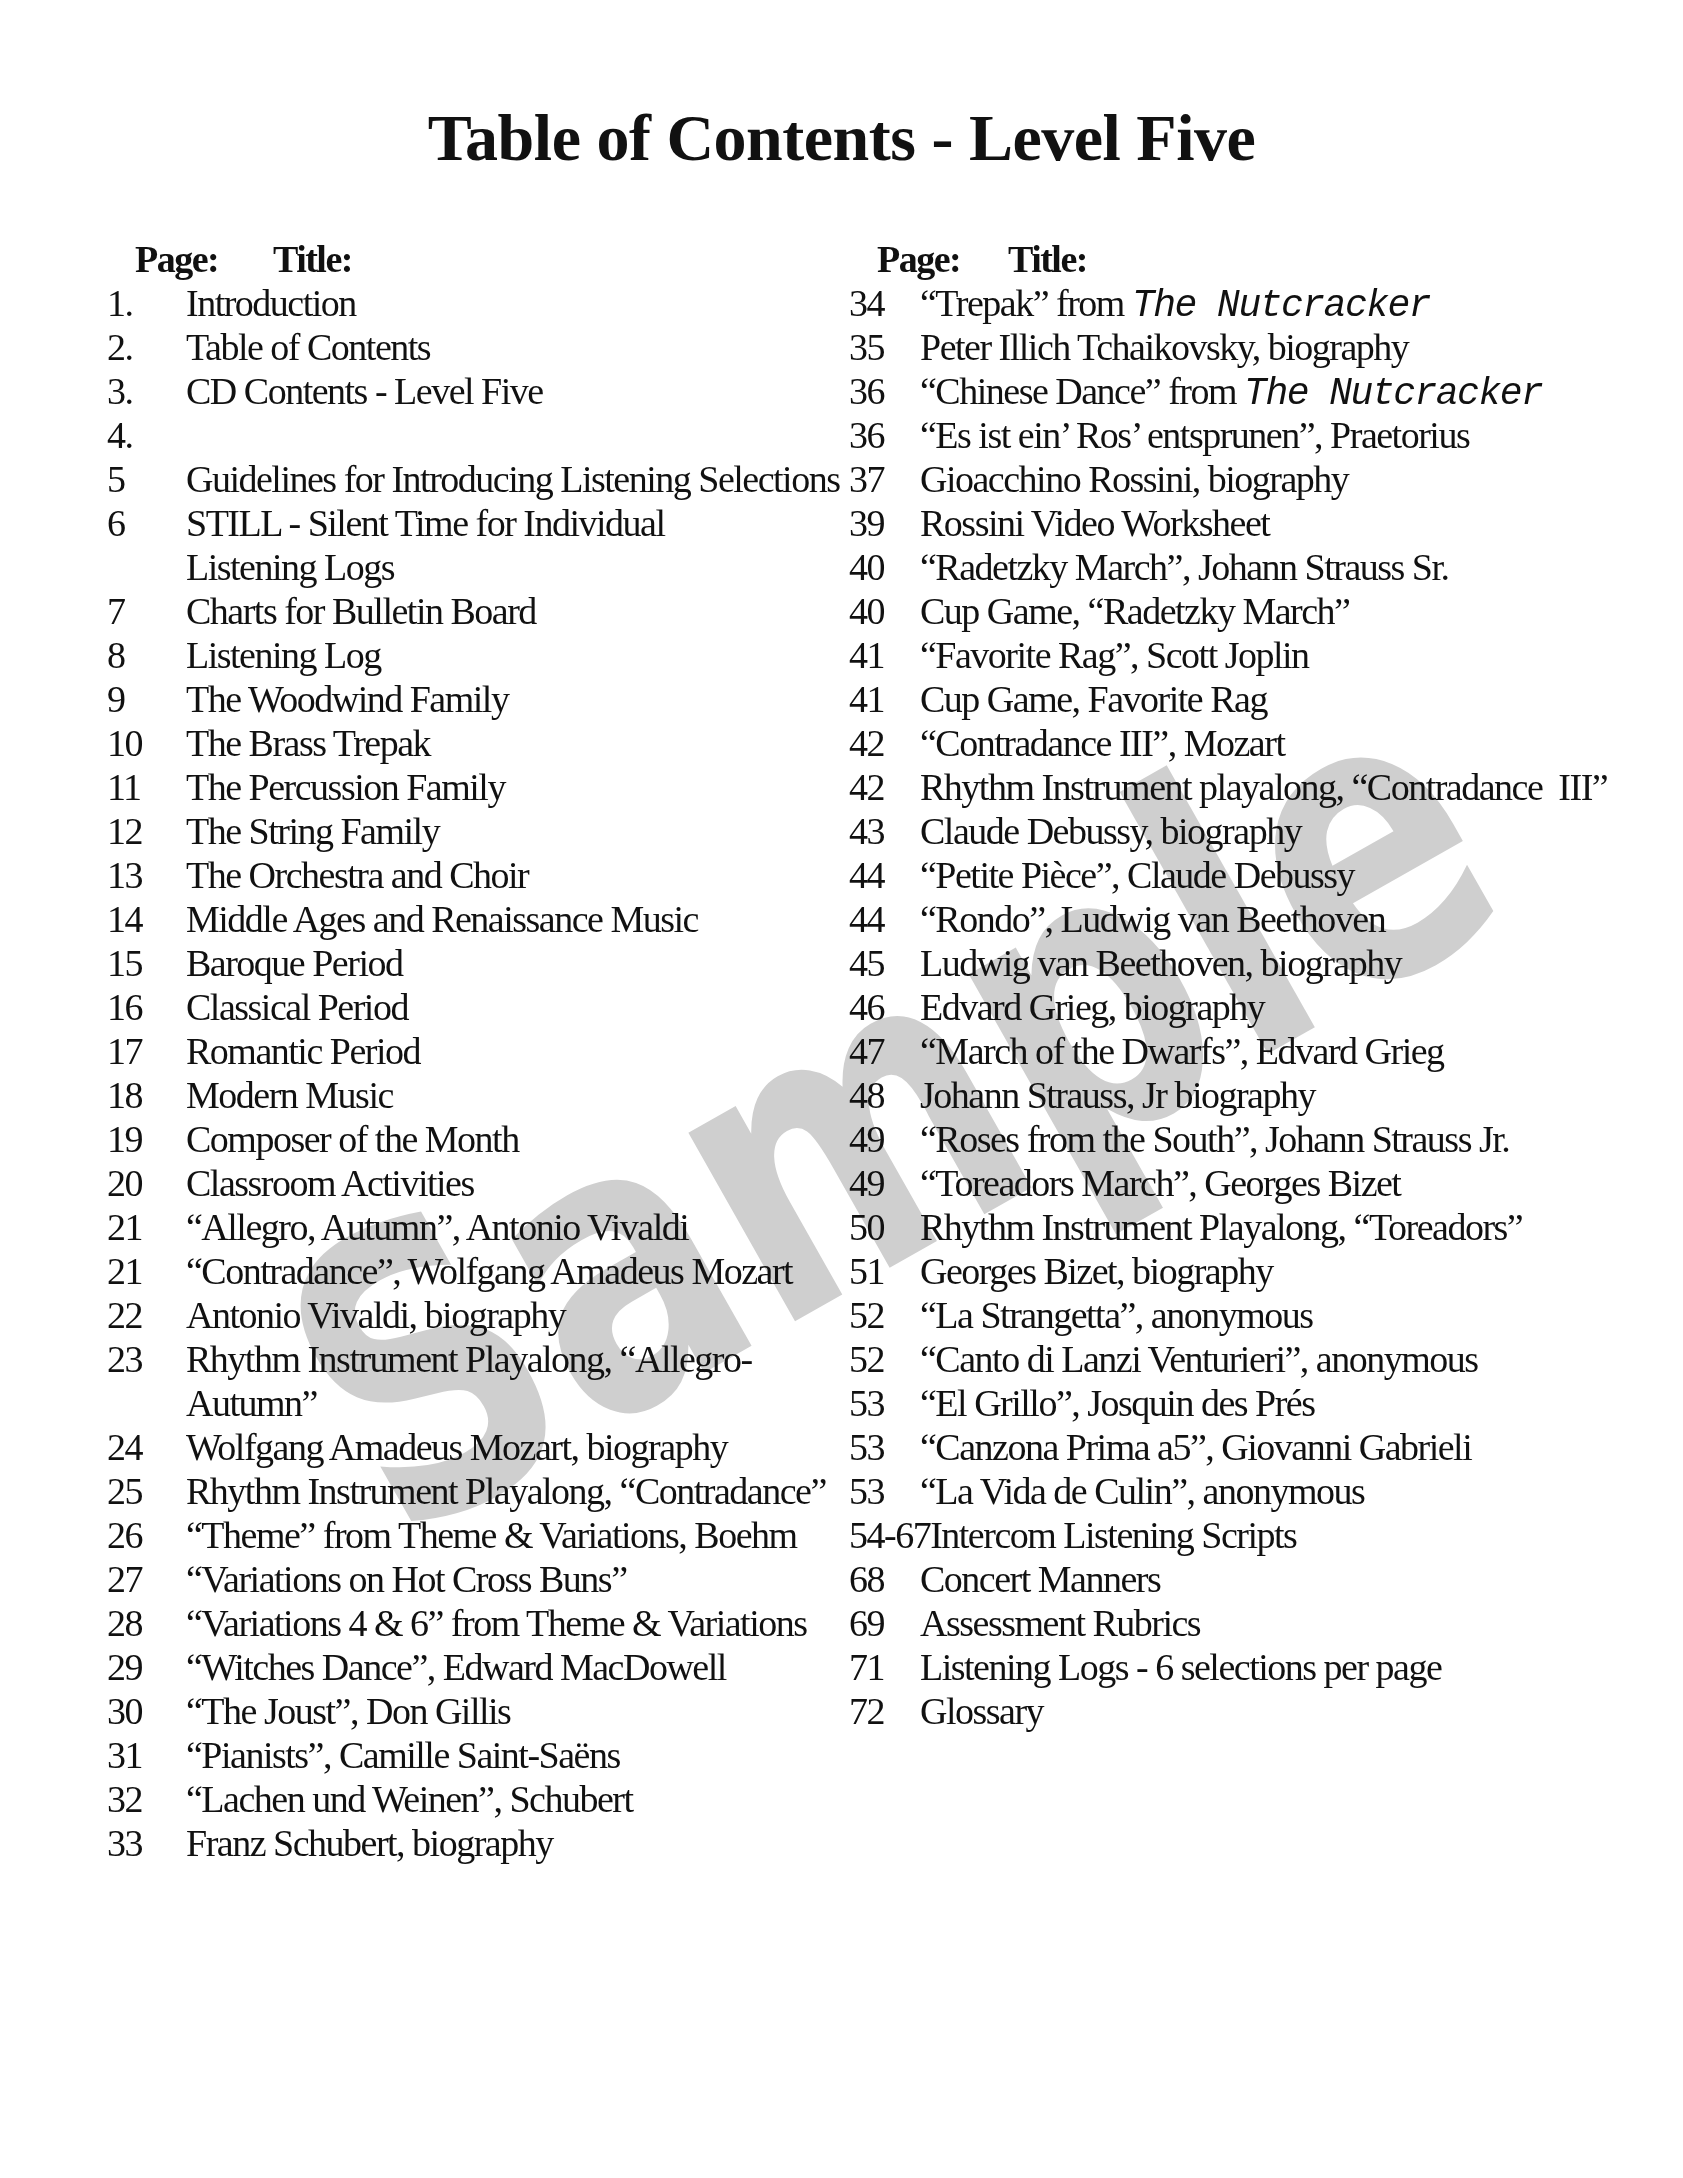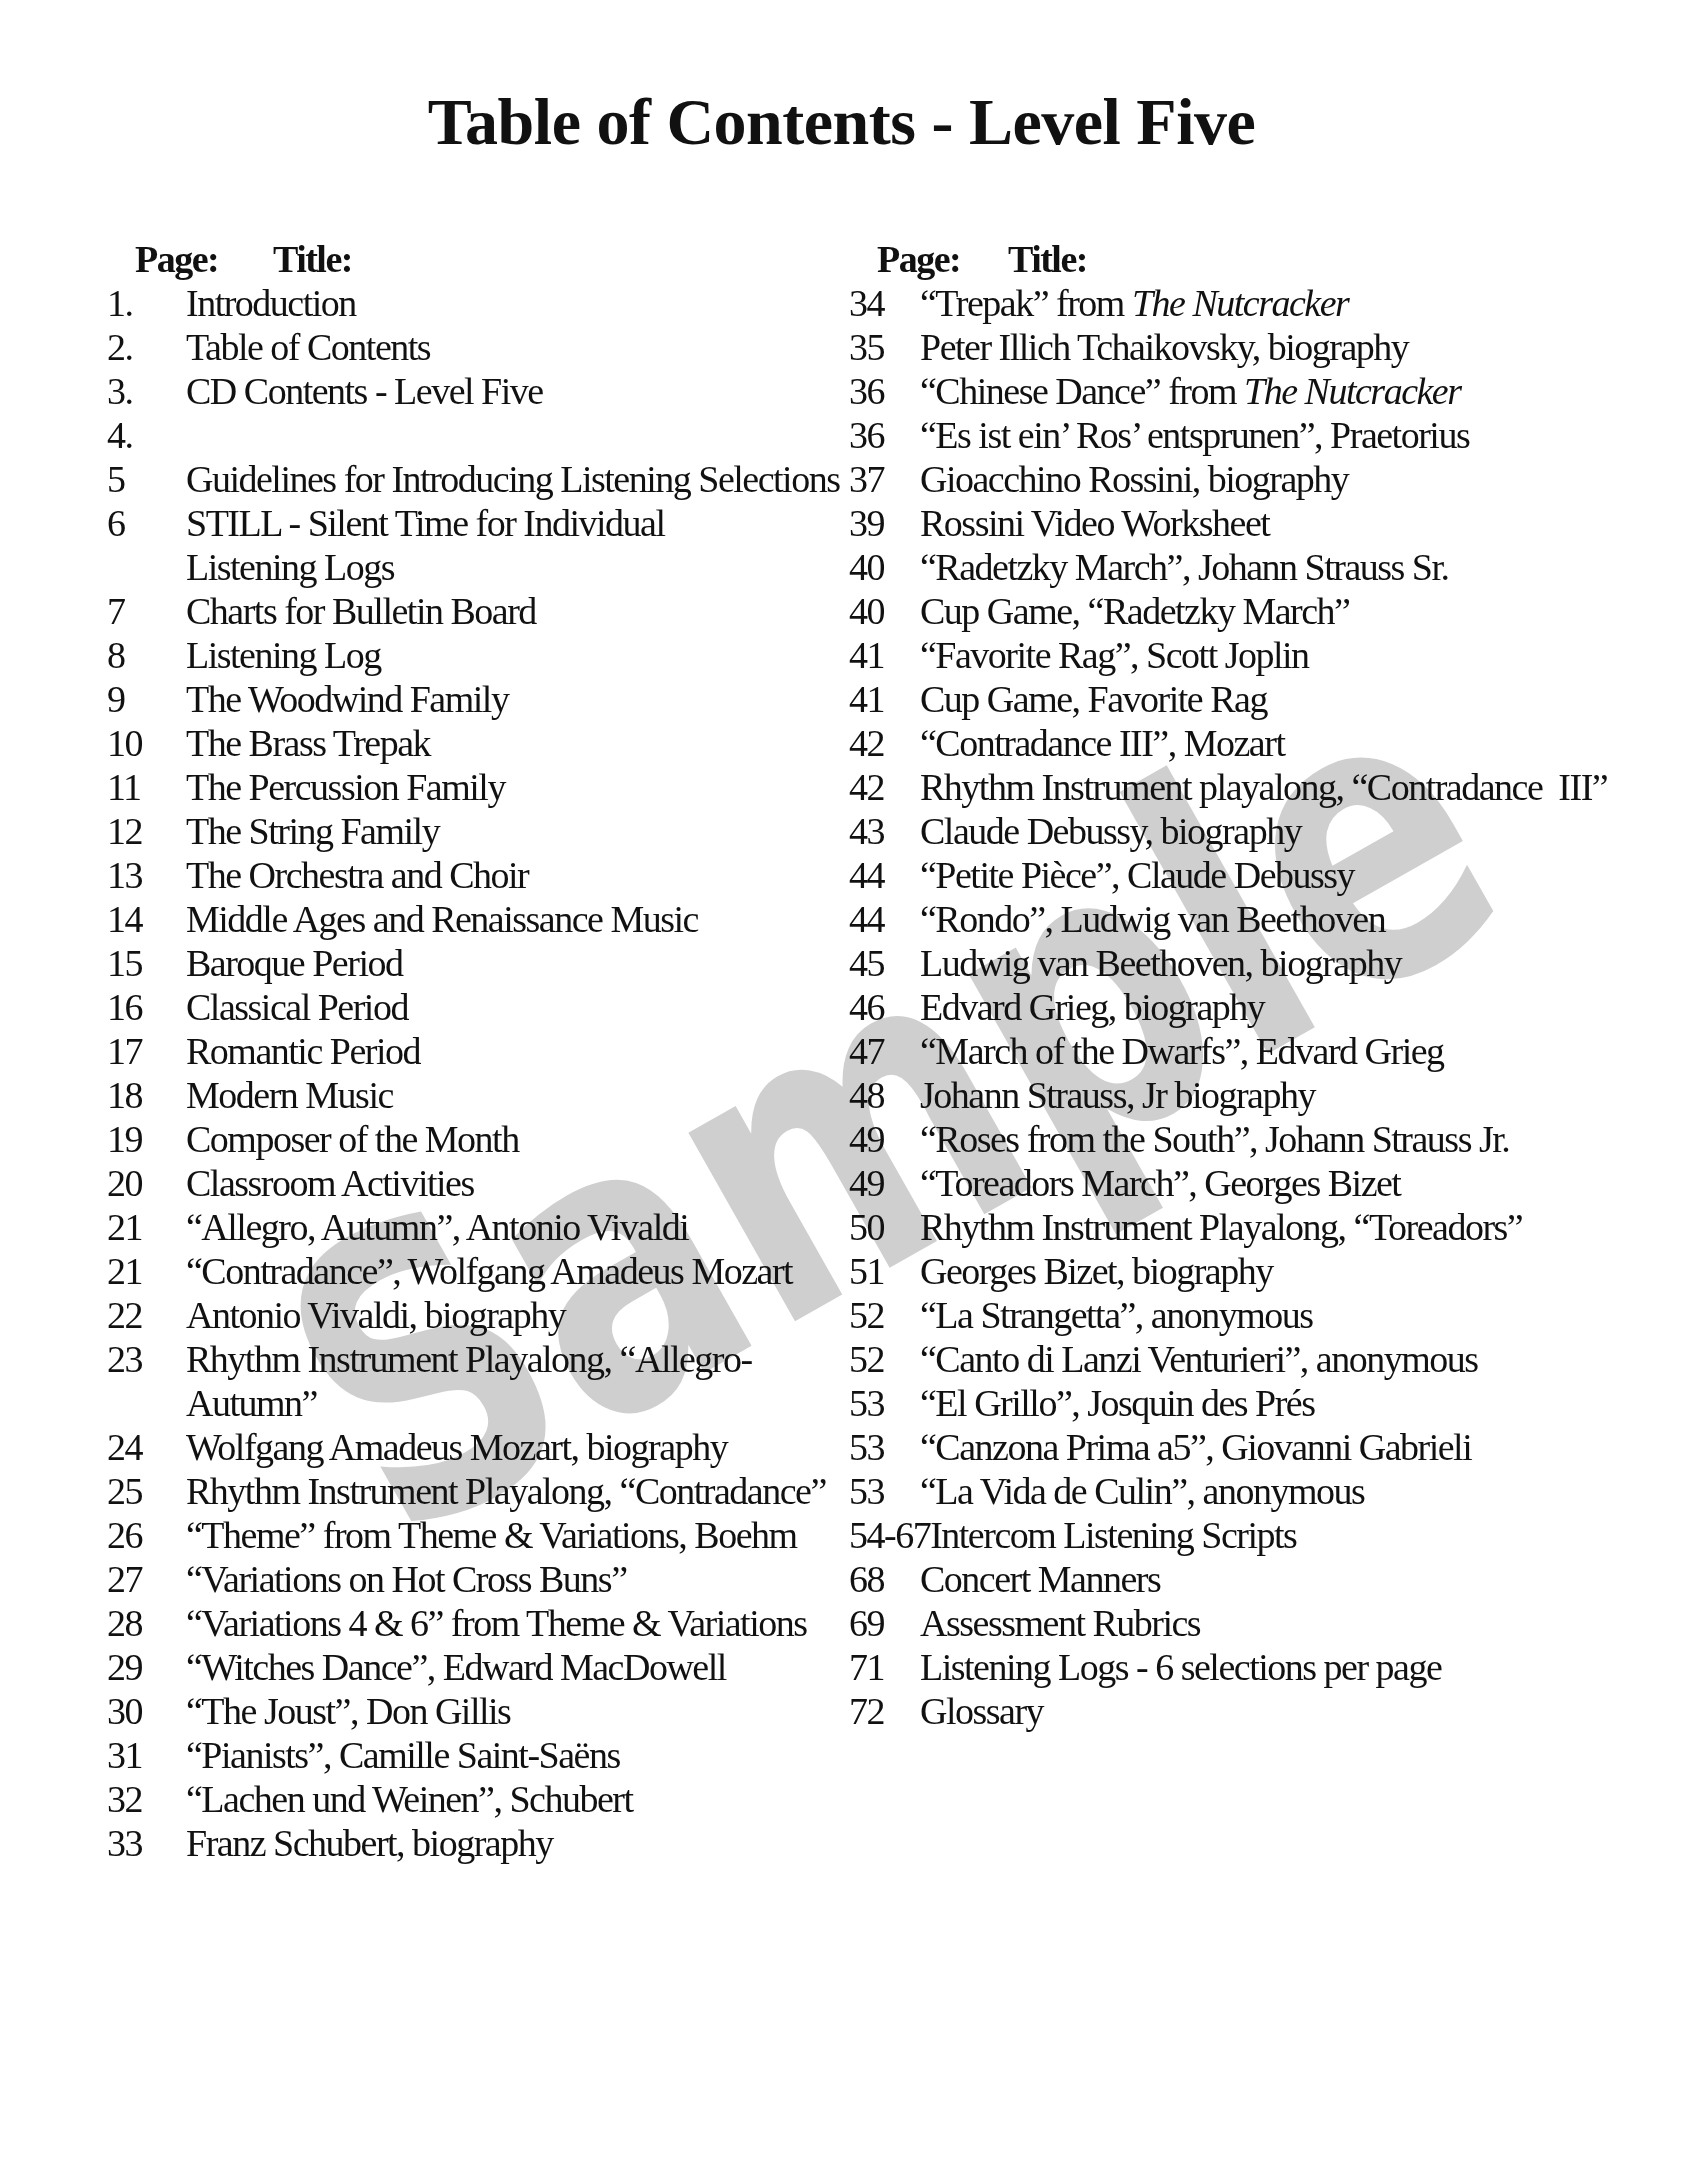--- a/index.html
+++ b/index.html
@@ -25,21 +25,21 @@
     font-weight: bold;
     font-size: 396px;
     color: #cfcfcf;
     white-space: nowrap;
     z-index: 0;
     user-select: none;
   }
   .doc-title {
     position: absolute;
     left: 0;
-    top: 45px;
+    top: 61px;
     width: 100%;
     text-align: center;
     font-weight: bold;
     font-size: 66px;
     line-height: 1;
     z-index: 1;
     letter-spacing: -0.5px;
   }
   .toc-col {
     position: absolute;
@@ -62,21 +62,21 @@
     flex: 0 0 auto;
     min-width: 79px;
   }
   .toc-col.right .num { min-width: 71px; }
   .row.header .num { min-width: 138px; }
   .toc-col.right .row.header .num { min-width: 131px; }
   .titlecell {
     flex: 0 0 auto;
     white-space: pre;
   }
-  .titlecell em { font-style: italic; }
+  .titlecell em { font-style: italic; font-family: Liberation Mono, monospace; }
 </style>
 </head>
 <body>
 
 <div class="page">
 
   <div class="watermark">Sample</div>
 
   <h1 class="doc-title">Table of Contents - Level Five</h1>
 

